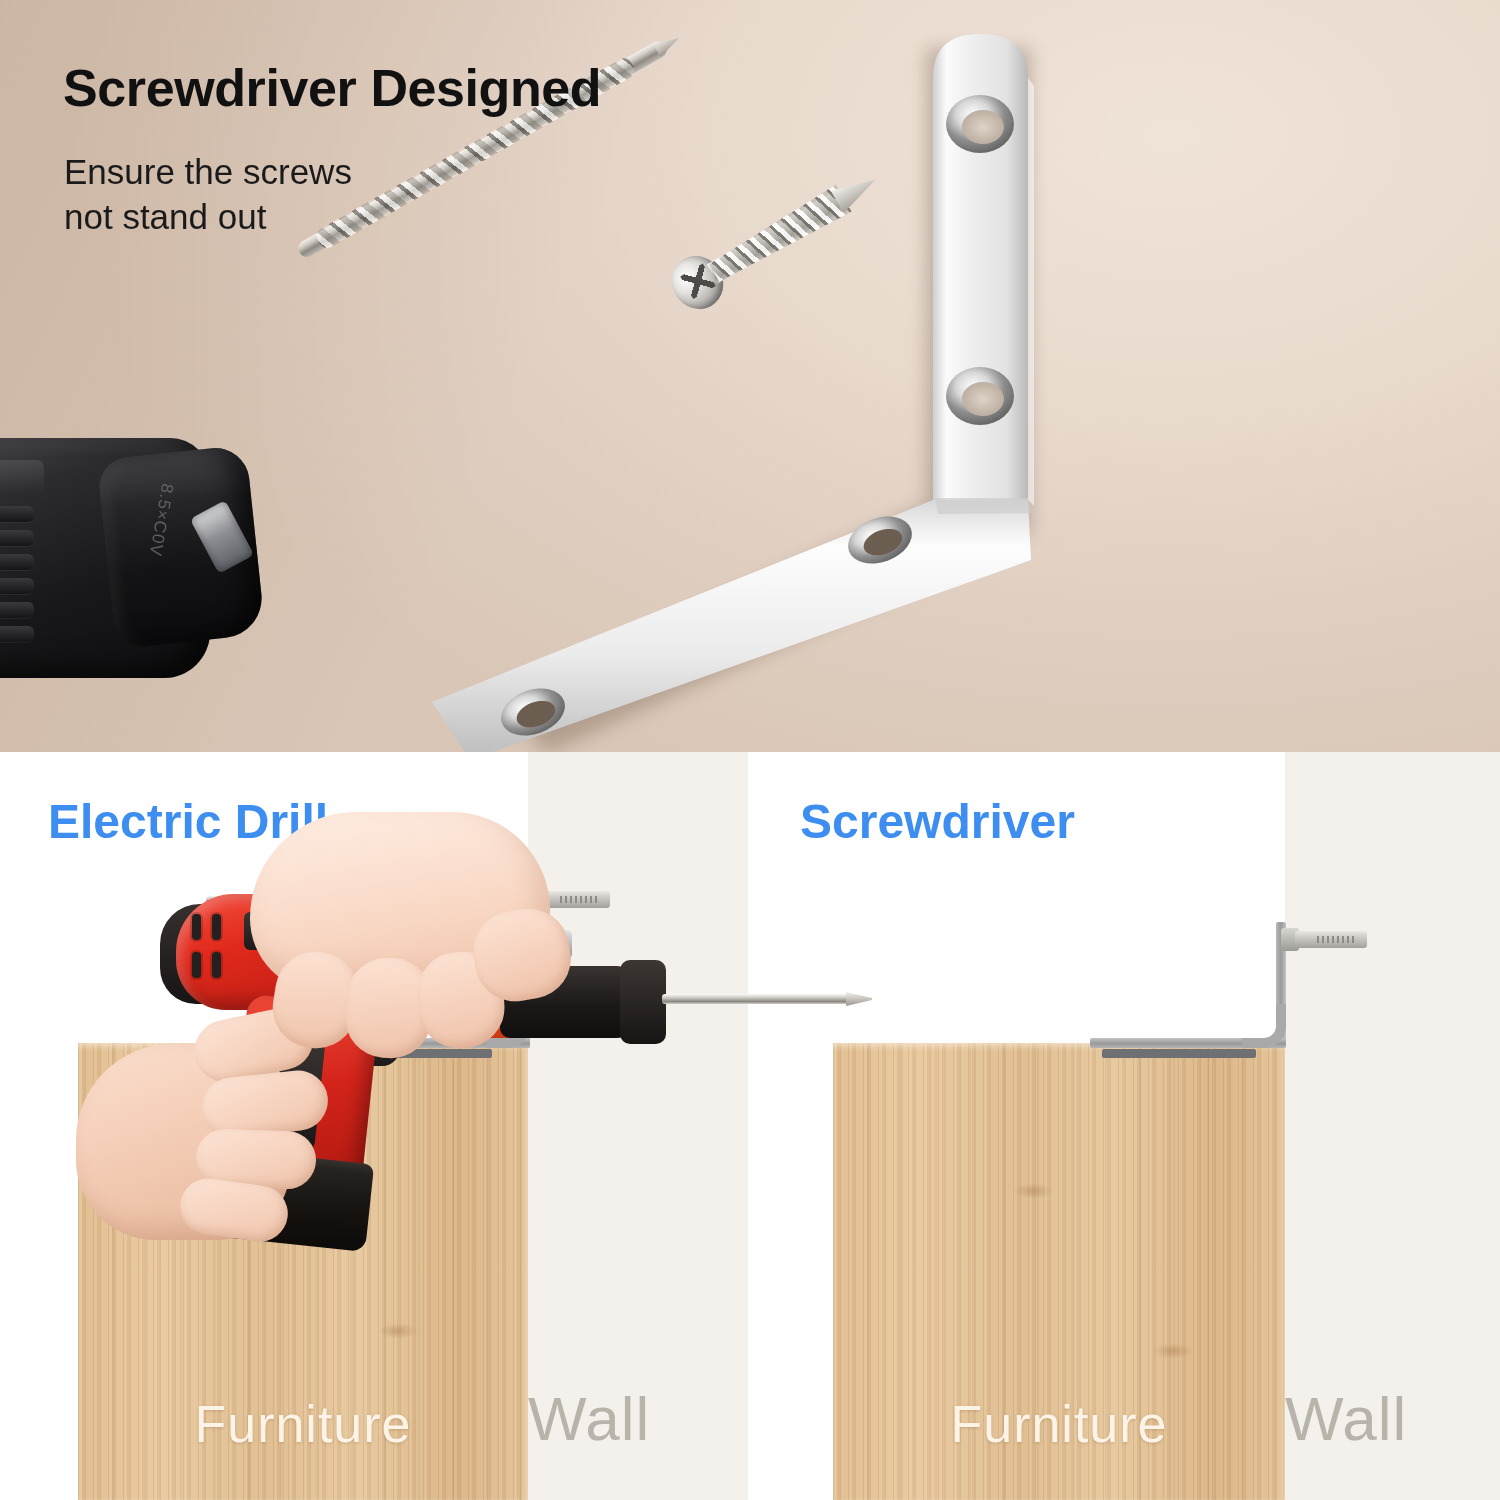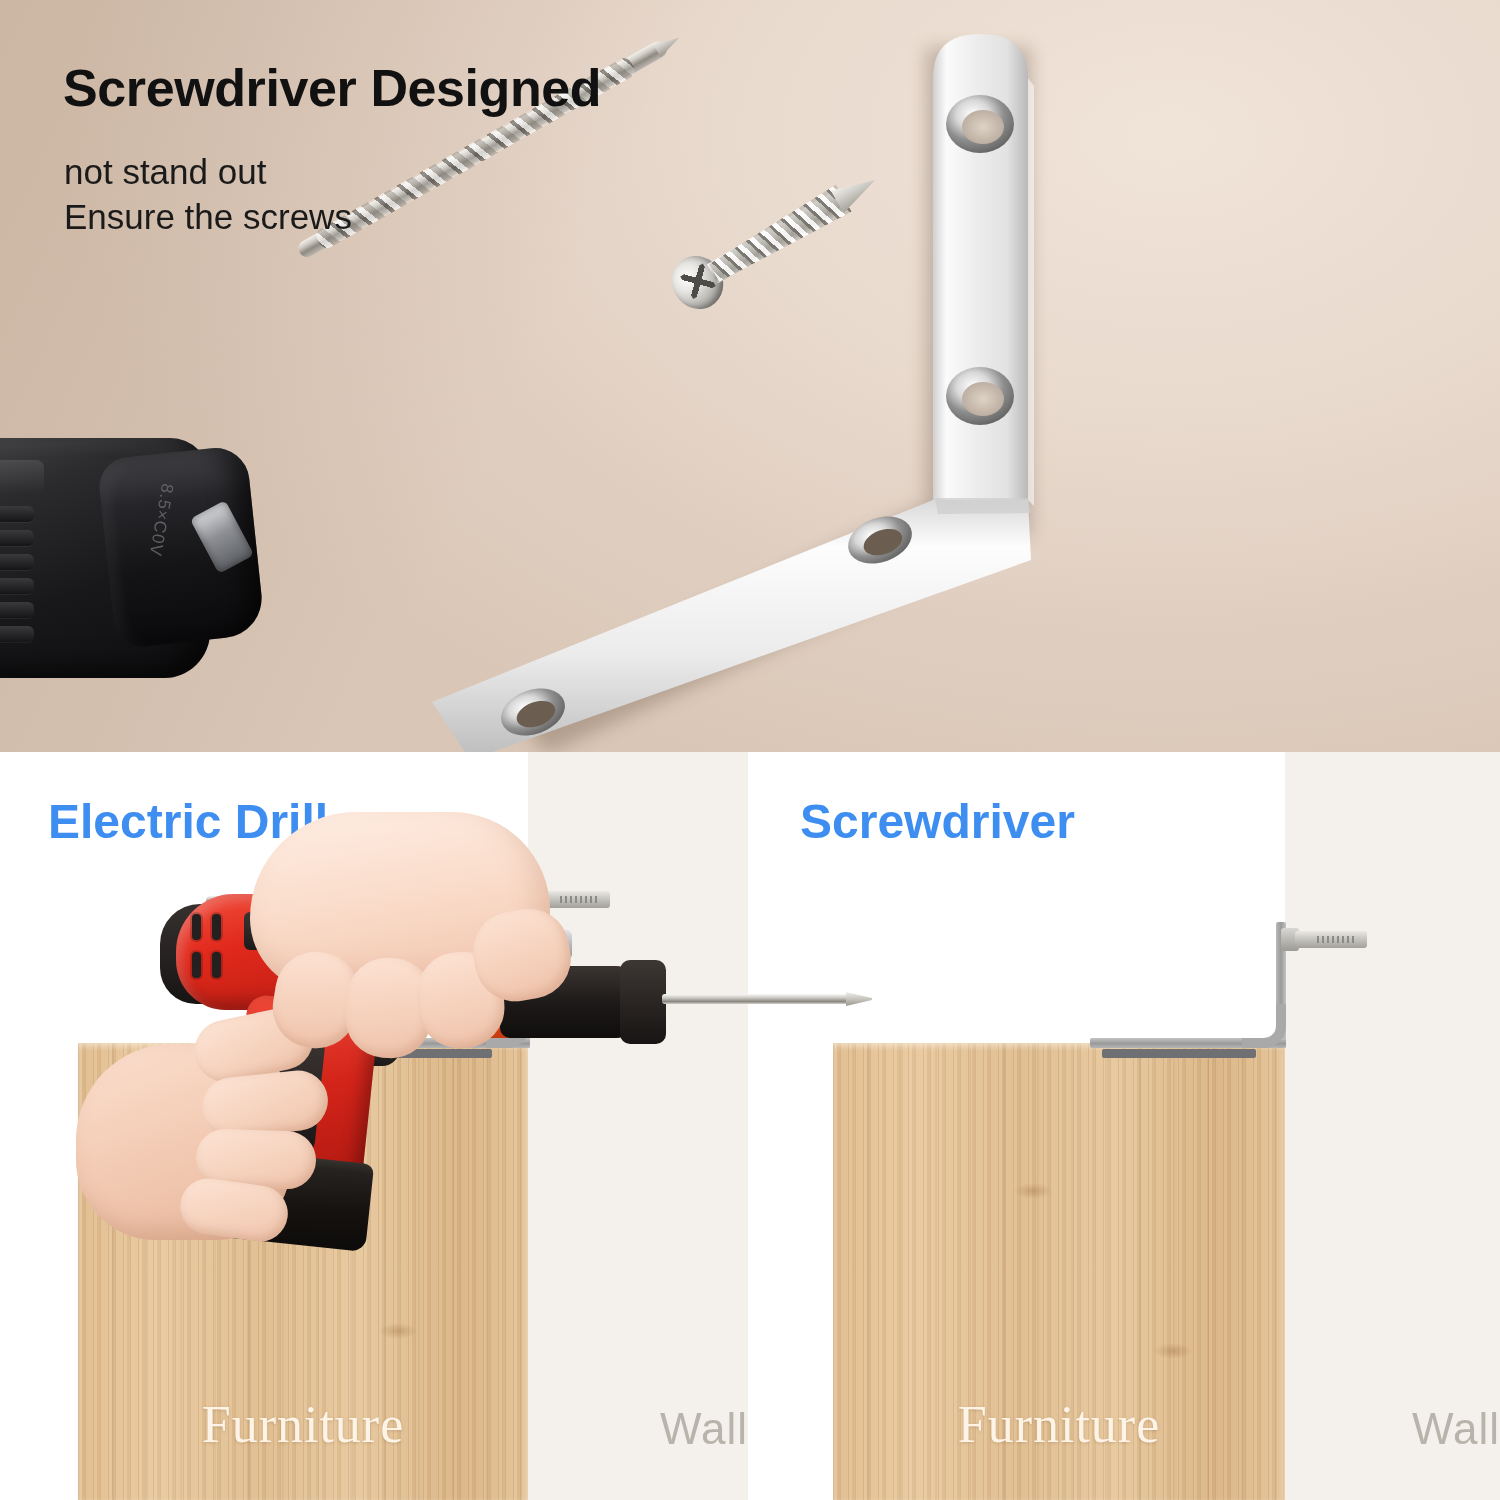--- a/index.html
+++ b/index.html
@@ -164,39 +164,38 @@
   .hero-sub{
     position:absolute; left:64px; top:150px; font-size:35px; color:#1a1a1a;
     line-height:1.28; font-weight:400;
   }
 
   
   .compare{ position:absolute; left:0; top:752px; width:1500px; height:748px; background:#fff; }
 
   .wallblock{ position:absolute; top:0; background:#f4f1ec; }
   .wallblock .wall-label{
-    position:absolute; bottom:46px; width:100%; text-align:right;
-    font-size:44px; color:#b8b3ab; letter-spacing:1px;
+    position:absolute; bottom:46px; width:100%; text-align:left;
+    font-size:62px; color:#b8b3ab; letter-spacing:1px;
   }
 
   .woodblock{
     position:absolute; overflow:hidden;
     background:
       repeating-linear-gradient(90deg,
         rgba(160,118,72,.16) 0 1px,
         rgba(255,240,220,.12) 1px 4px,
         rgba(150,108,62,.08) 4px 7px,
         rgba(120,84,46,.10) 7px 8px,
         rgba(255,244,226,.08) 8px 15px),
       repeating-linear-gradient(90deg,
         rgba(120,84,46,.09) 0 2px,
         rgba(0,0,0,0) 2px 34px),
       linear-gradient(90deg,#e0bb8c 0%, #e8c79c 18%, #debb8d 42%, #e6c69b 62%, #d9b383 85%, #e3c195 100%);
     box-shadow: inset 0 3px 6px rgba(255,250,240,.55);
-    font-family: Liberation Serif, serif;
   }
   .woodblock .knot{
     position:absolute; width:40px; height:16px; border-radius:50%;
     background:radial-gradient(ellipse at center, rgba(150,104,58,.35), rgba(150,104,58,0) 70%);
   }
   .woodblock .furn-label{
     position:absolute; bottom:46px; width:100%; text-align:center;
     font-size:52px; color:#fdf4e7; letter-spacing:1px;
     text-shadow:0 1px 3px rgba(120,80,40,.25);
   }
@@ -472,22 +471,22 @@
 
     <div class="screw">
       <div class="screw-head"></div>
       <div class="screw-shank"></div>
       <div class="screw-threads"></div>
       <div class="screw-point"></div>
     </div>
 
     <div class="hero-title">Screwdriver Designed</div>
     <div class="hero-sub">
+      <div>Ensure the screws</div>
       <div>not stand out</div>
-      <div>Ensure the screws</div>
     </div>
   </div>
 
   <div class="compare">
 
     <div>
 
       <div class="wallblock" style="left:528px; width:220px; height:748px;">
         <div class="wall-label">Wall</div>
       </div>

